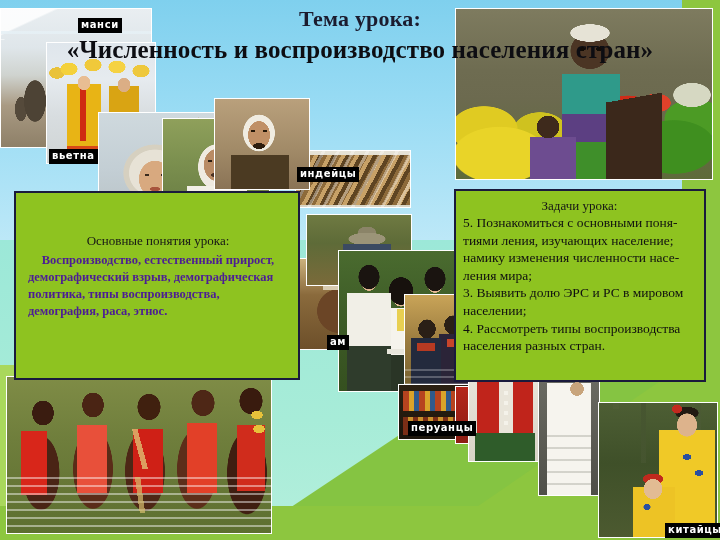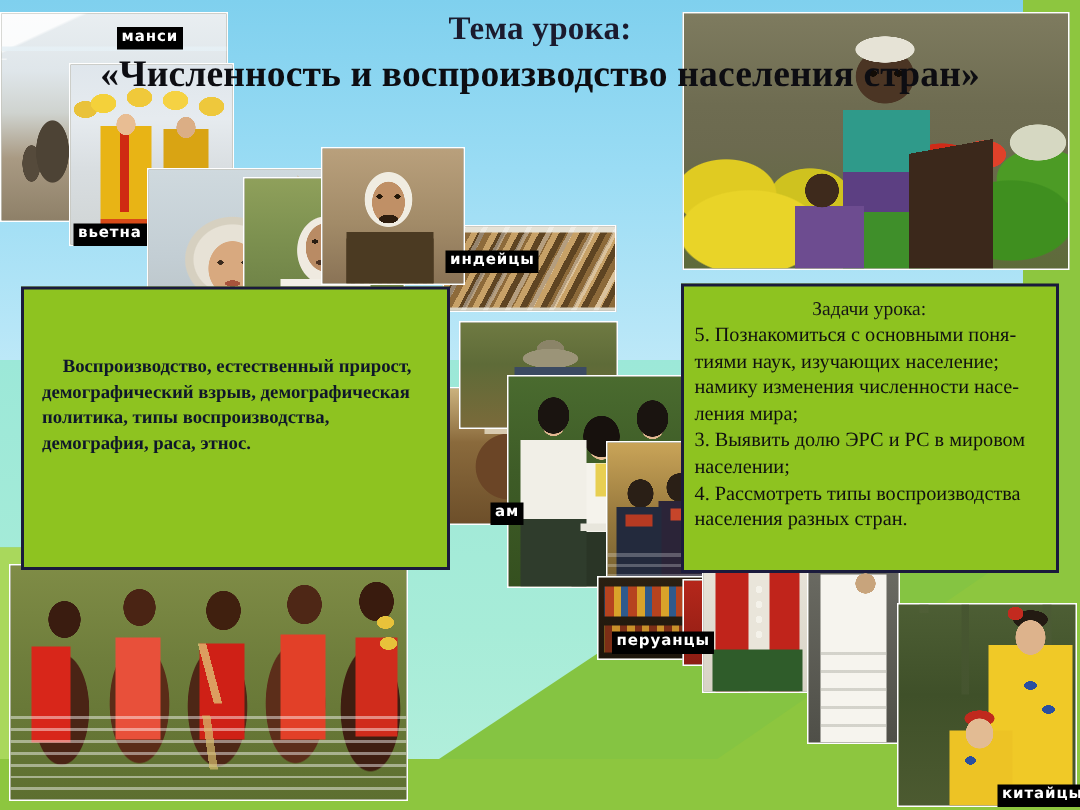--- a/index.html
+++ b/index.html
@@ -121,21 +121,21 @@
     font-family: "Liberation Serif", serif;
     font-size: 13px;
     color: #161616;
     line-height: 16px;
   }
   .bx-body-red {
     margin-top: 3px;
     font-family: "Liberation Serif", serif;
     font-weight: bold;
     font-size: 12.5px;
-    color: #0f172a;
+    color: #4c1d95;
     line-height: 17px;
   }
   #box-left .pad  { padding: 40px 10px 0 12px; }
   #box-right .pad { padding: 7px 8px 0 7px; }
 
   .bx-body-dark {
     font-family: "Liberation Serif", serif;
     font-size: 13.5px;
     color: #101010;
     line-height: 17.6px;
@@ -447,35 +447,36 @@
   <div class="cap" style="left:408px; top:421px;">перуанцы</div>
   <div class="cap" style="left:665px; top:523px;">китайцы</div>
 
   <div class="title-wrap">
     <div class="title-l1">Тема урока:</div>
     <div class="title-l2">«Численность и воспроизводство населения стран»</div>
   </div>
 
   <div class="txtbox" id="box-left">
     <div class="pad">
+      <div class="bx-head">Основные понятия  урока:</div>
       <div class="bx-body-red">
         <div style="text-align:center;">Воспроизводство, естественный прирост,</div>
         <div>демографический взрыв, демографическая</div>
         <div>политика,  типы воспроизводства,</div>
         <div>демография, раса, этнос.</div>
       </div>
     </div>
   </div>
 
   <div class="txtbox" id="box-right">
     <div class="pad">
       <div class="bx-head">Задачи урока:</div>
       <div class="bx-body-dark">
         <div>5.  Познакомиться  с  основными поня-</div>
-        <div>тиями  наук, изучающих население;</div>
+        <div>тиями  ления, изучающих население;</div>
         <div> намику  изменения  численности  насе-</div>
         <div>ления мира;</div>
         <div>3.  Выявить  долю ЭРС  и РС в мировом</div>
         <div> населении;</div>
         <div>4.  Рассмотреть типы   воспроизводства</div>
         <div>населения разных стран.</div>
       </div>
     </div>
   </div>
 

